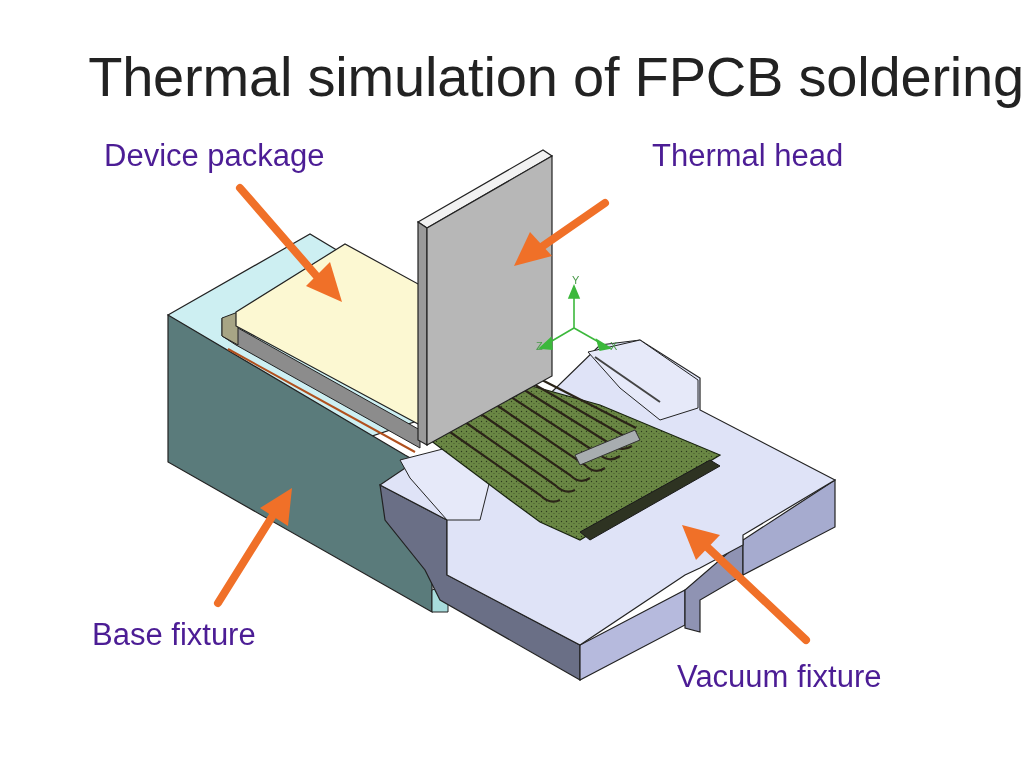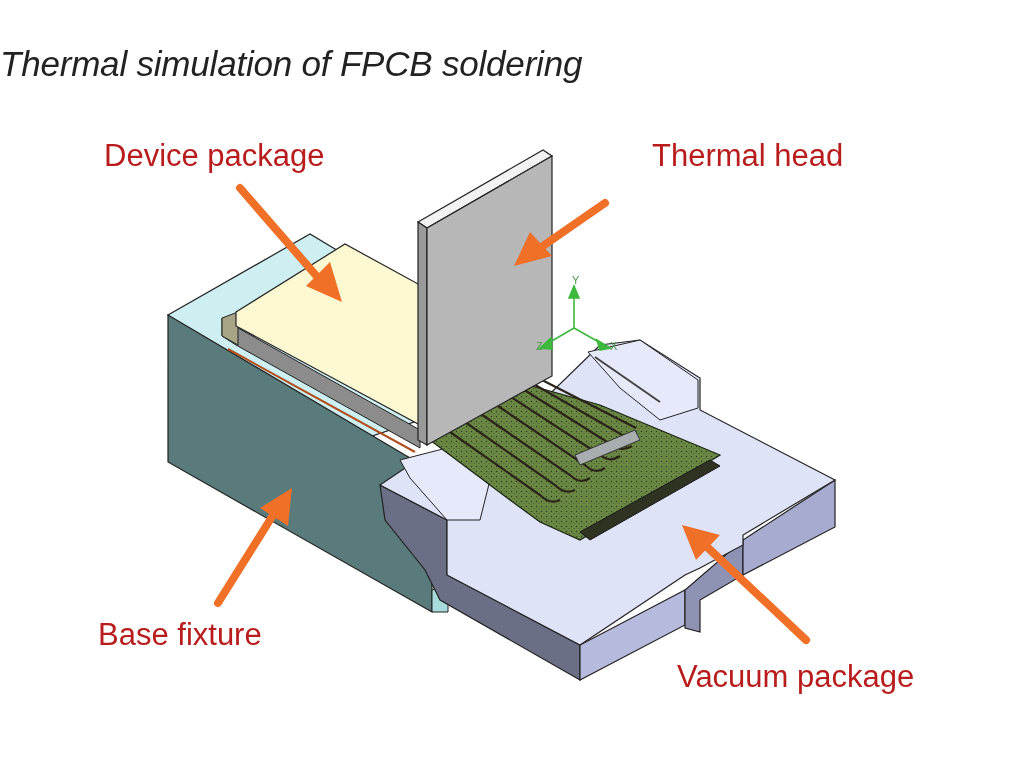--- a/index.html
+++ b/index.html
@@ -1,23 +1,23 @@
 <!DOCTYPE html>
 <html><head>
   <meta charset="utf-8">
   <style>
     html, body { margin: 0; padding: 0; background: #ffffff; }
     body { width: 1024px; height: 768px; position: relative; overflow: hidden;
            font-family: "Liberation Sans", sans-serif; color: #222222; }
-    .title { position: absolute; left: 0; top: 44px; width: 1024px; text-align: left;
-             font-size: 35px; color: #222222; letter-spacing: -0.2px; font-style: italic; }
-    .label { position: absolute; font-size: 31px; color: #b91c1c; white-space: nowrap; }
+    .title { position: absolute; left: 0; top: 44px; width: 1024px; text-align: right;
+             font-size: 56px; color: #222222; letter-spacing: -0.2px; }
+    .label { position: absolute; font-size: 31px; color: #4c1d95; white-space: nowrap; }
     #lbl-device { left: 104px; top: 138px; }
     #lbl-hotbar { left: 652px; top: 138px; }
-    #lbl-base { left: 92px; top: 617px; margin-left: 6px; }
+    #lbl-base { left: 92px; top: 617px; }
     #lbl-vacuum { left: 677px; top: 659px; }
     svg.scene { position: absolute; left: 0; top: 0; }
     .axis-label { font-family: "Liberation Sans", sans-serif; font-size: 11px; fill: #4a9a4a; }
   </style>
 </head>
 <body>
 
 <div class="title">Thermal simulation of FPCB soldering</div>
 
 <svg class="scene" width="1024" height="768" viewBox="0 0 1024 768">
@@ -98,13 +98,13 @@
     <polygon points="292,488 288,526 260,508" stroke="none"></polygon>
 
     <line x1="806" y1="640" x2="705" y2="545"></line>
     <polygon points="682,525 720,535 696,560" stroke="none"></polygon>
   </g>
 </svg>
 
 <div id="lbl-device" class="label">Device package</div>
 <div id="lbl-hotbar" class="label">Thermal head</div>
 <div id="lbl-base" class="label">Base fixture</div>
-<div id="lbl-vacuum" class="label">Vacuum package</div>
+<div id="lbl-vacuum" class="label">Vacuum fixture</div>
 
 </body></html>

